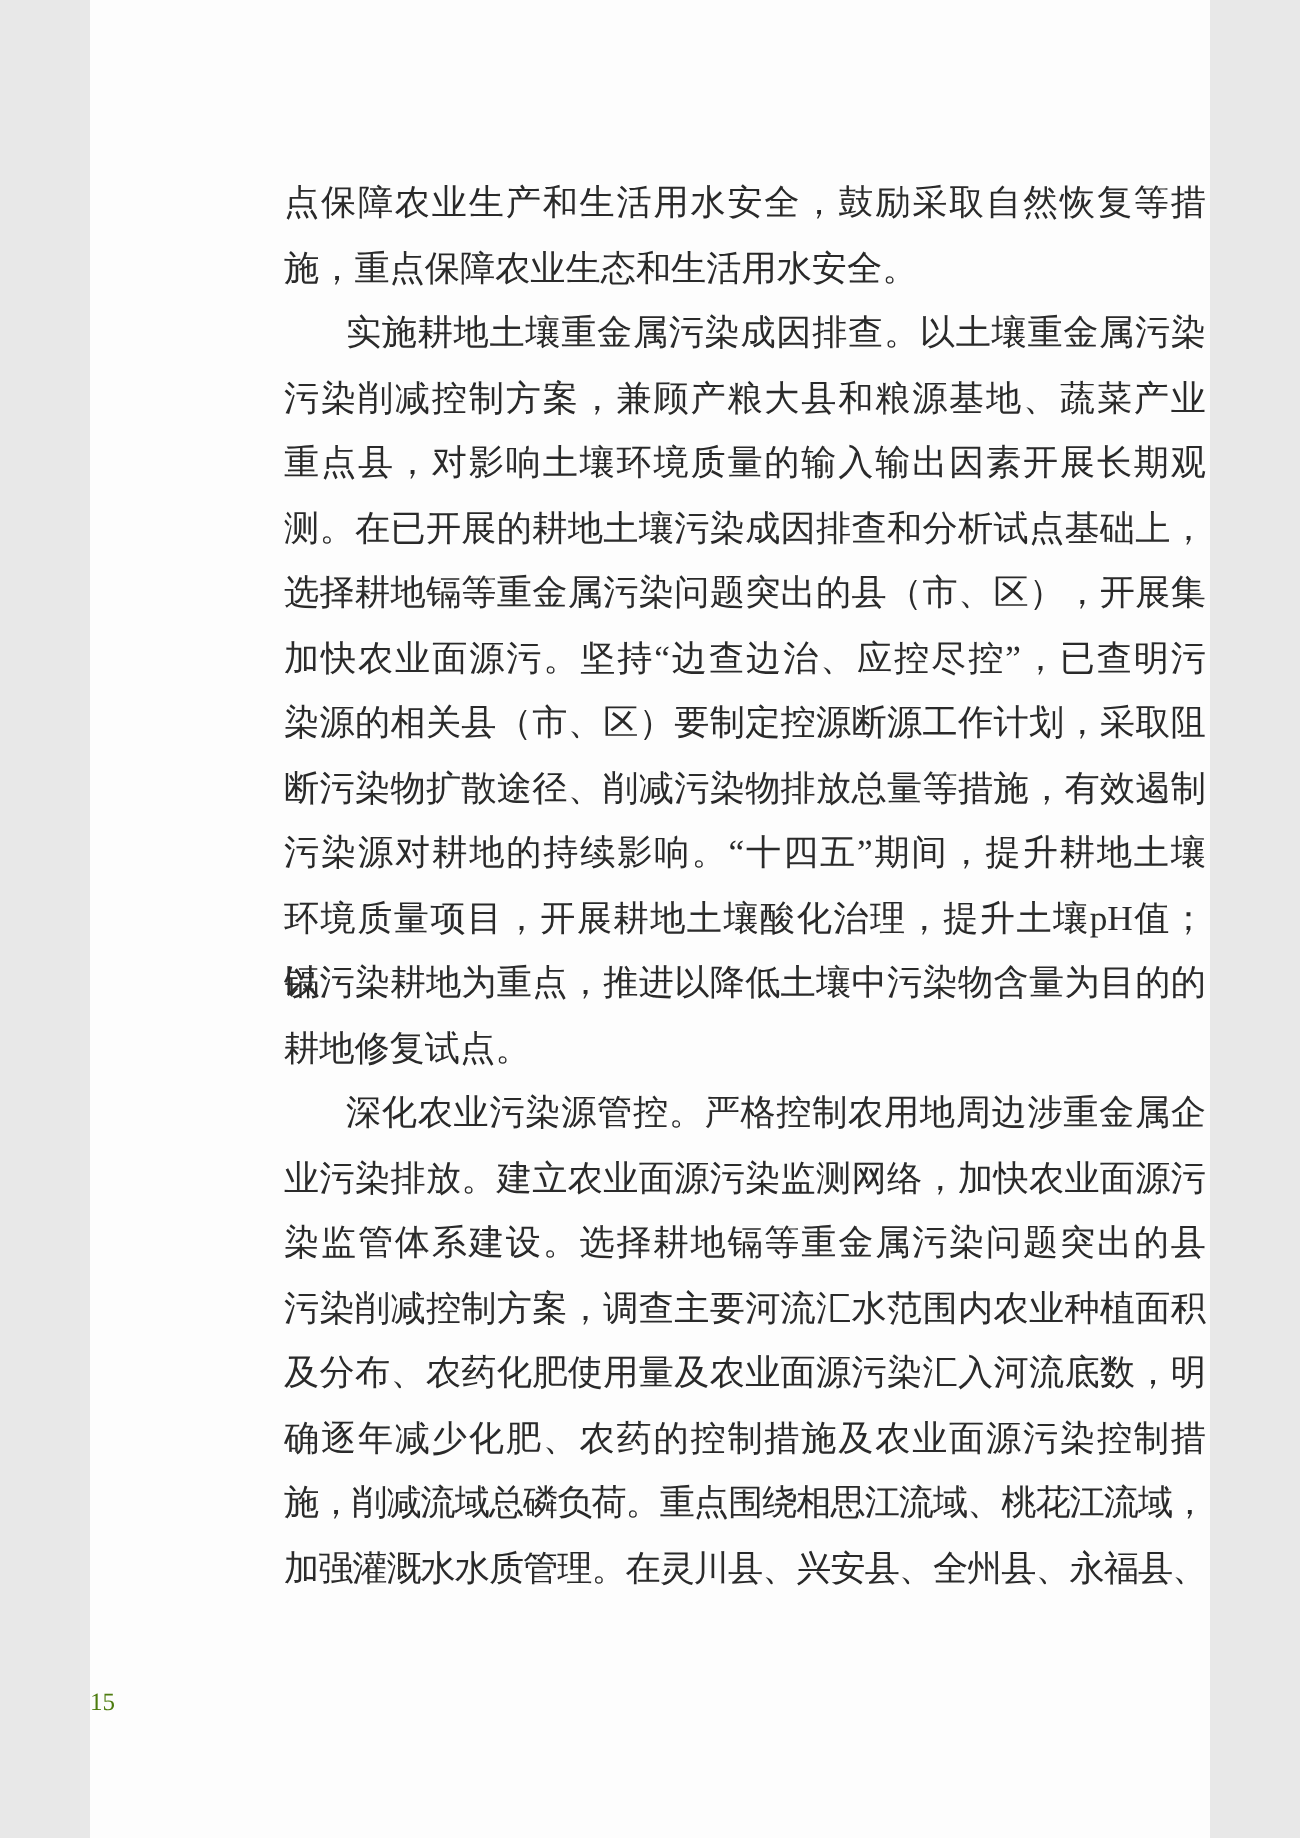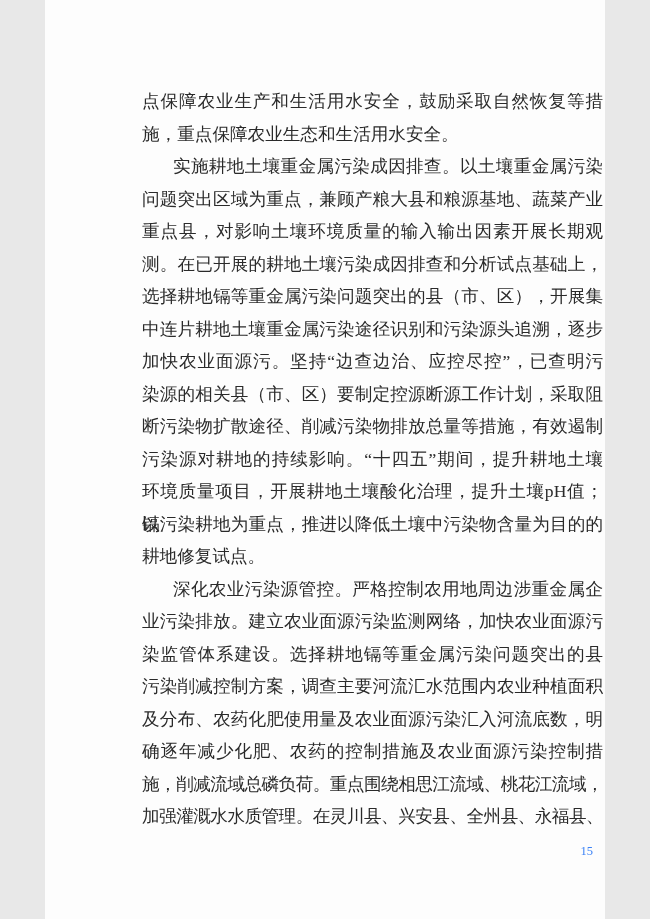--- a/index.html
+++ b/index.html
@@ -39,38 +39,37 @@
     text-indent: 31px;
   }
   .line b {
     font-weight: 400;
   }
   .pageno {
     position: absolute;
     left: 0;
     right: 12px;
     top: 844px;
-    text-align: right;
+    text-align: left;
     font-size: 12.5px;
-    color: #3b82f6;
+    color: #4d7c0f;
   }
 </style>
 </head>
 <body>
 
 <div class="page" style="background: rgb(253, 253, 253); color: rgb(42, 42, 42);">
   <div class="textblock">
       <div class="line justify"><span>点保障农业生产和生活用水安全，鼓励采取自然恢复等措</span></div>
       <div class="line"><span>施，重点保障农业生态和生活用水安全。</span></div>
       <div class="line indent justify"><b>实施耕地土壤重金属污染成因排查。</b><span>以土壤重金属污染</span></div>
-      <div class="line justify"><span>问题突出区域为重点，兼顾产粮大县和粮源基地、蔬菜产业</span></div>
+      <div class="line justify"><span>污染削减控制方案，兼顾产粮大县和粮源基地、蔬菜产业</span></div>
       <div class="line justify"><span>重点县，对影响土壤环境质量的输入输出因素开展长期观</span></div>
       <div class="line justify"><span>测。在已开展的耕地土壤污染成因排查和分析试点基础上，</span></div>
       <div class="line justify"><span>选择耕地镉等重金属污染问题突出的县（市、区），开展集</span></div>
-      <div class="line justify"><span>中连片耕地土壤重金属污染途径识别和污染源头追溯，逐步</span></div>
       <div class="line justify"><span>加快农业面源污。坚持“边查边治、应控尽控”，已查明污</span></div>
       <div class="line justify"><span>染源的相关县（市、区）要制定控源断源工作计划，采取阻</span></div>
       <div class="line justify"><span>断污染物扩散途径、削减污染物排放总量等措施，有效遏制</span></div>
       <div class="line justify"><span>污染源对耕地的持续影响。“十四五”期间，提升耕地土壤</span></div>
       <div class="line justify"><span>环境质量项目，开展耕地土壤酸化治理，提升土壤pH值；以</span></div>
       <div class="line justify"><span>镉污染耕地为重点，推进以降低土壤中污染物含量为目的的</span></div>
       <div class="line"><span>耕地修复试点。</span></div>
       <div class="line indent justify"><b>深化农业污染源管控。</b><span>严格控制农用地周边涉重金属企</span></div>
       <div class="line justify"><span>业污染排放。建立农业面源污染监测网络，加快农业面源污</span></div>
       <div class="line justify"><span>染监管体系建设。选择耕地镉等重金属污染问题突出的县</span></div>

